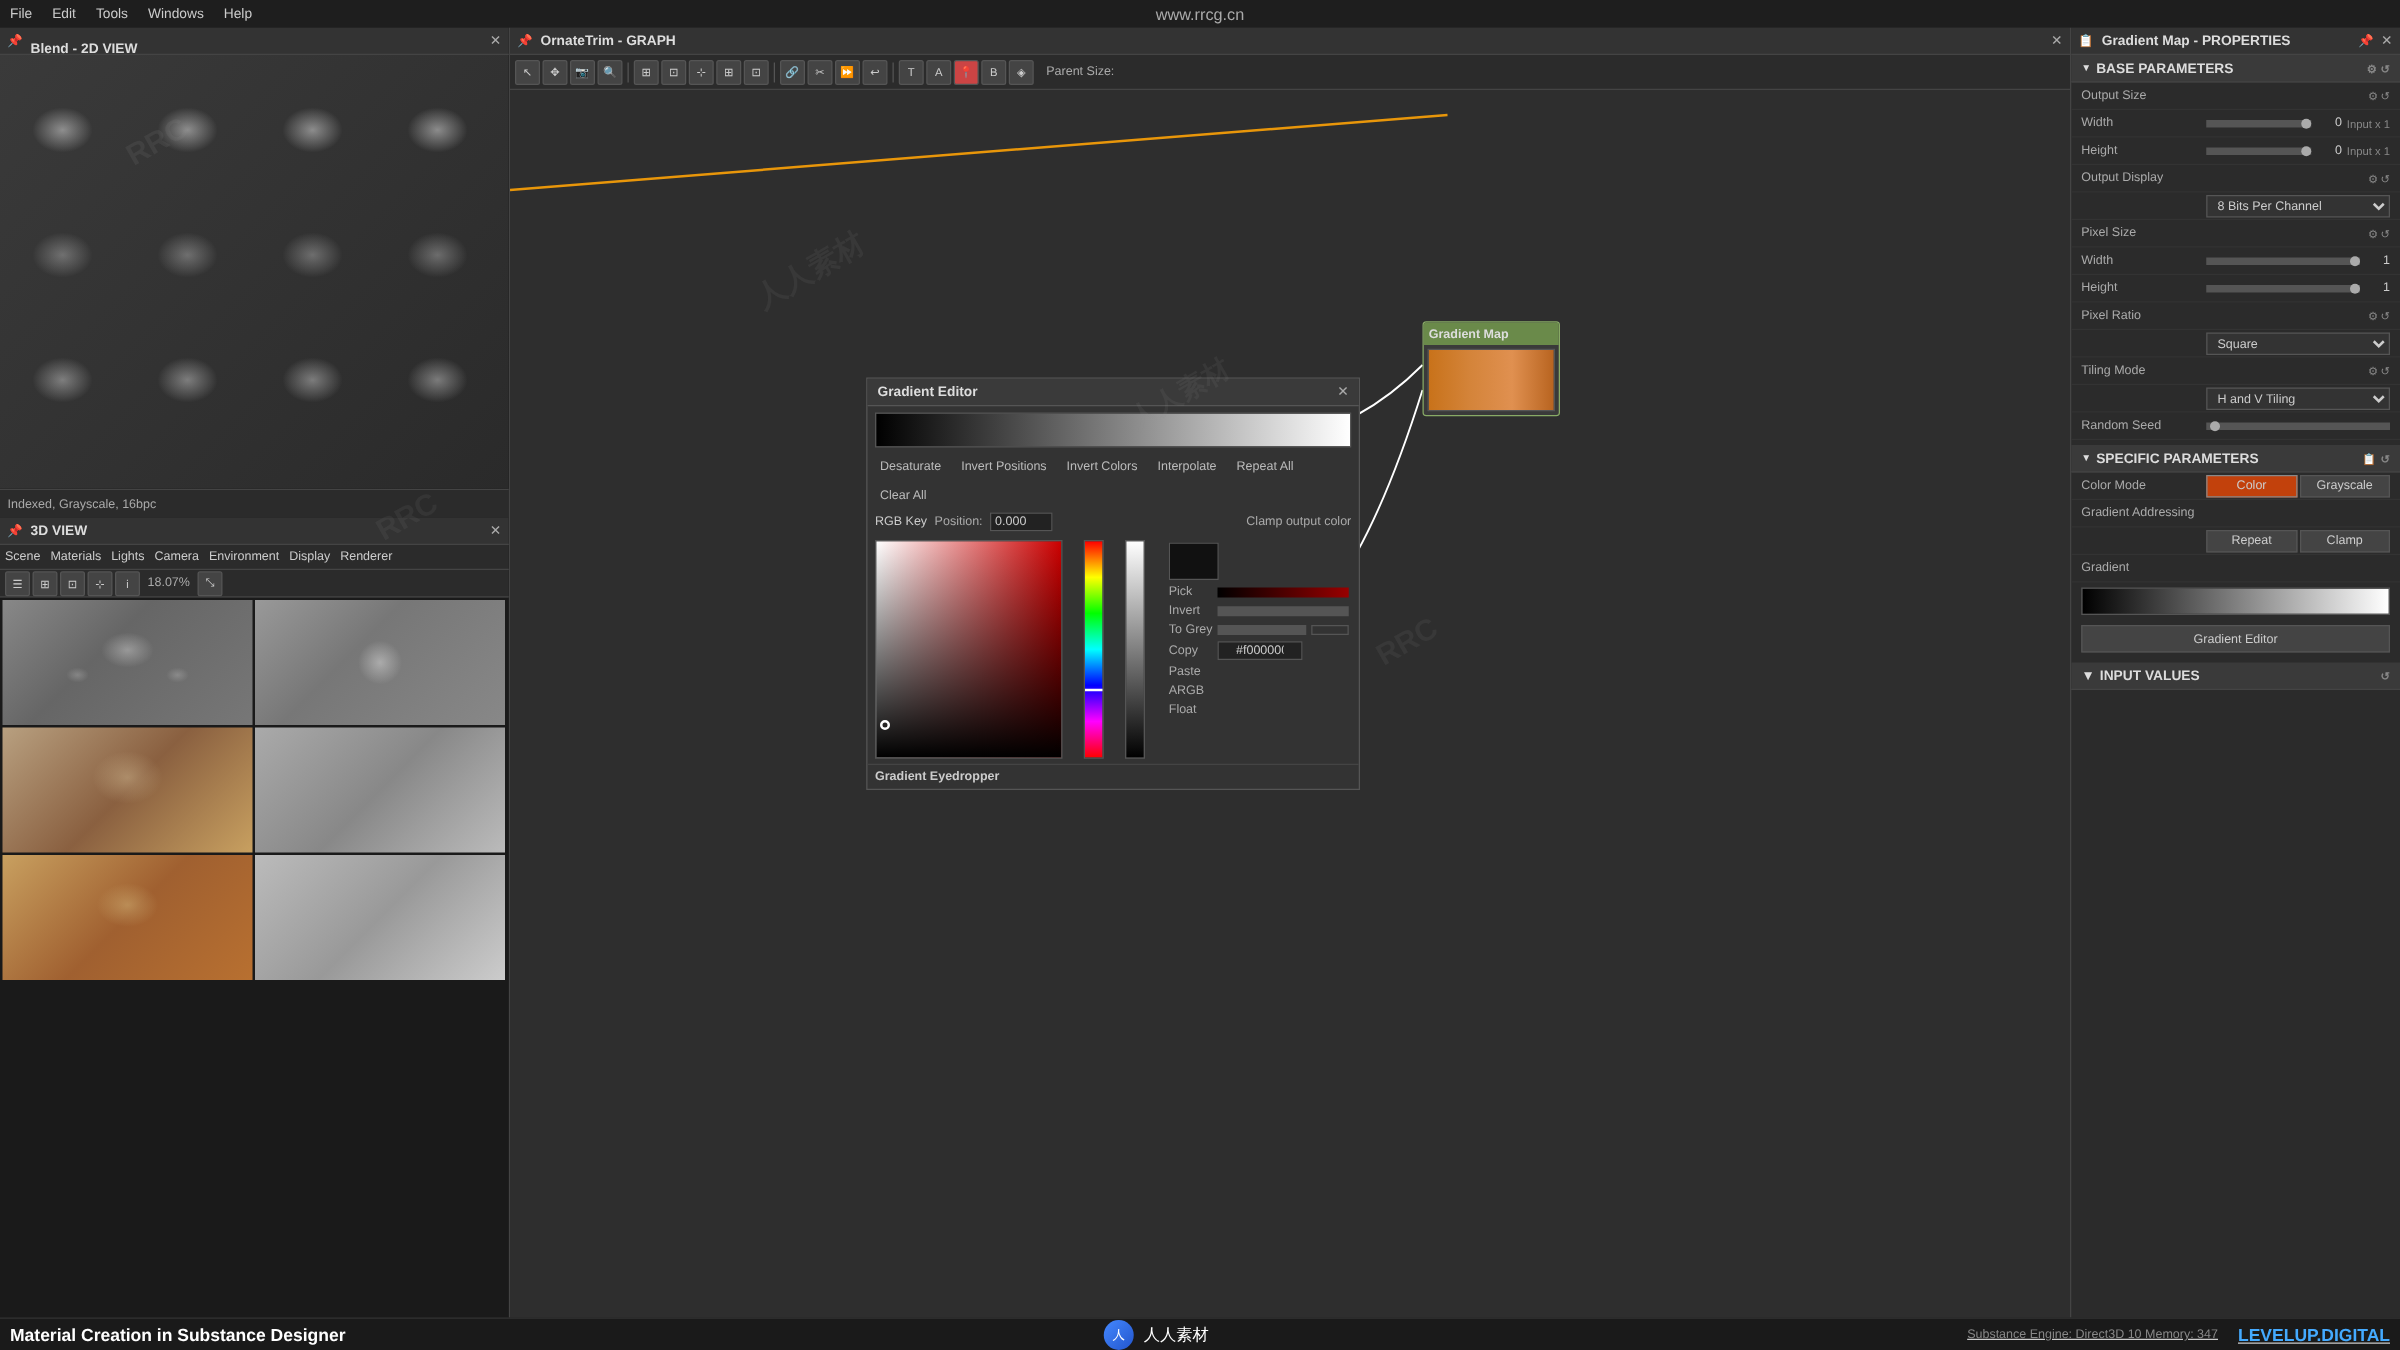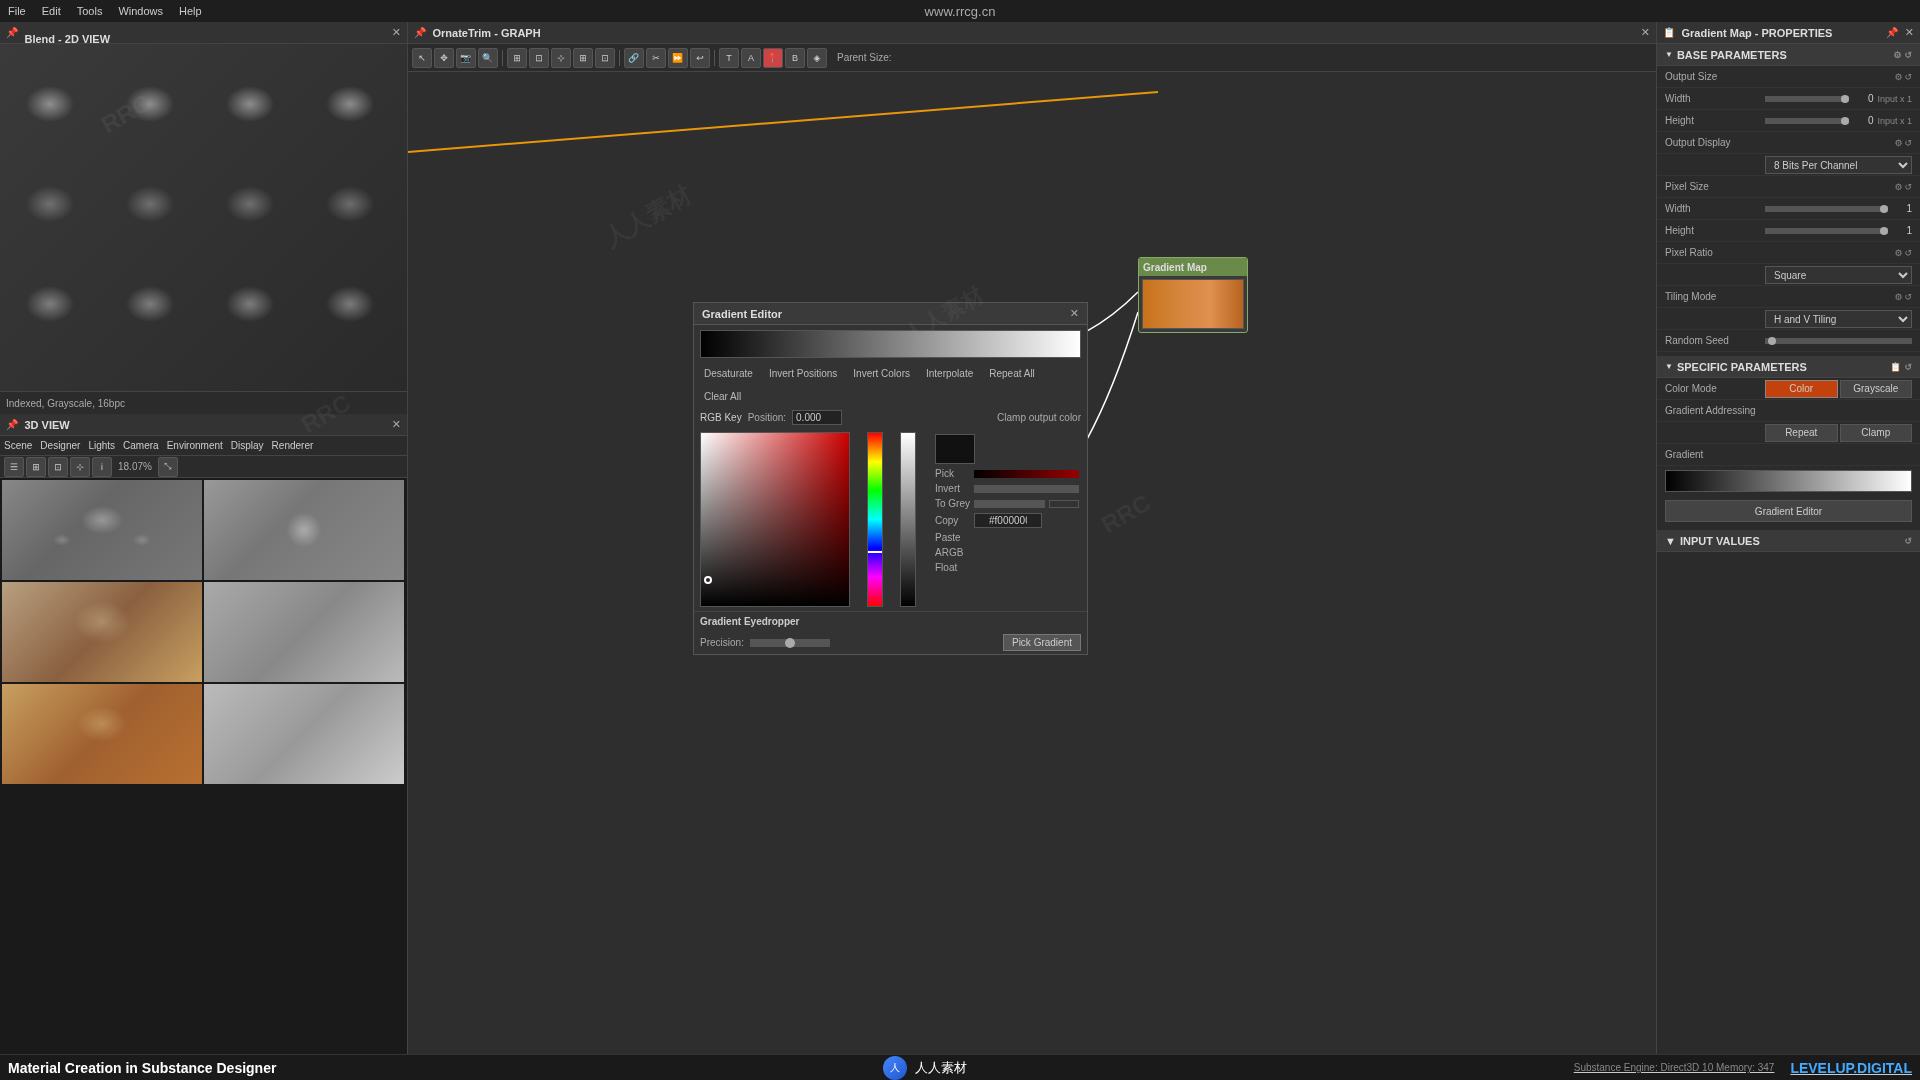--- a/index.html
+++ b/index.html
@@ -134,21 +134,21 @@
     </div>
 
     <div id="panel-3d">
       <div id="panel-3d-header">
         <span style="color:#aaa;font-size:10px;">📌</span>
         <span style="font-size:11px;color:#ddd;font-weight:bold;">3D VIEW</span>
         <span style="margin-left:auto;cursor:pointer;color:#aaa;">✕</span>
       </div>
       <div id="panel-3d-tabs" style="height:20px;background:#2b2b2b;display:flex;align-items:center;padding:0 4px;gap:8px;border-bottom:1px solid #444;">
         <span style="font-size:10px;color:#ccc;cursor:pointer;">Scene</span>
-        <span style="font-size:10px;color:#ccc;cursor:pointer;">Designer</span>
+        <span style="font-size:10px;color:#ccc;cursor:pointer;">Materials</span>
         <span style="font-size:10px;color:#ccc;cursor:pointer;">Lights</span>
         <span style="font-size:10px;color:#ccc;cursor:pointer;">Camera</span>
         <span style="font-size:10px;color:#ccc;cursor:pointer;">Environment</span>
         <span style="font-size:10px;color:#ccc;cursor:pointer;">Display</span>
         <span style="font-size:10px;color:#ccc;cursor:pointer;">Renderer</span>
       </div>
       <div id="panel-3d-toolbar" style="height:22px;background:#2b2b2b;display:flex;align-items:center;padding:0 4px;gap:2px;border-bottom:1px solid #444;">
         <div class="tb-icon">☰</div>
         <div class="tb-icon">⊞</div>
         <div class="tb-icon">⊡</div>
@@ -351,27 +351,20 @@
             <div style="display:flex;align-items:center;gap:4px;">
               <span style="font-size:10px;color:#aaa;width:35px;">Float</span>
             </div>
           </div>
         </div>
 
         <div id="ge-eyedropper" style="padding:4px 6px;border-top:1px solid #444;">
           <span style="font-size:10px;color:#ccc;font-weight:bold;">Gradient Eyedropper</span>
         </div>
 
-        <div id="ge-precision" style="display:flex;align-items:center;gap:6px;padding:3px 6px;">
-          <span style="font-size:10px;color:#aaa;">Precision:</span>
-          <div style="width:80px;height:8px;background:#555;position:relative;">
-            <div style="position:absolute;left:50%;width:10px;height:10px;background:#aaa;border-radius:50%;top:50%;transform:translate(-50%,-50%);"></div>
-          </div>
-          <button style="margin-left:auto;background:#555;border:1px solid #777;color:#ccc;font-size:10px;padding:2px 8px;cursor:pointer;">Pick Gradient</button>
-        </div>
       </div>
 
     </div>
   </div>
 
   <div id="right-panel">
     <div id="right-header" style="height:22px;background:#333;display:flex;align-items:center;padding:0 6px;gap:6px;border-bottom:1px solid #444;">
       <span style="color:#aaa;font-size:10px;">📋</span>
       <span style="font-size:11px;color:#ddd;font-weight:bold;">Gradient Map - PROPERTIES</span>
       <span style="margin-left:auto;cursor:pointer;color:#aaa;font-size:10px;">📌</span>

